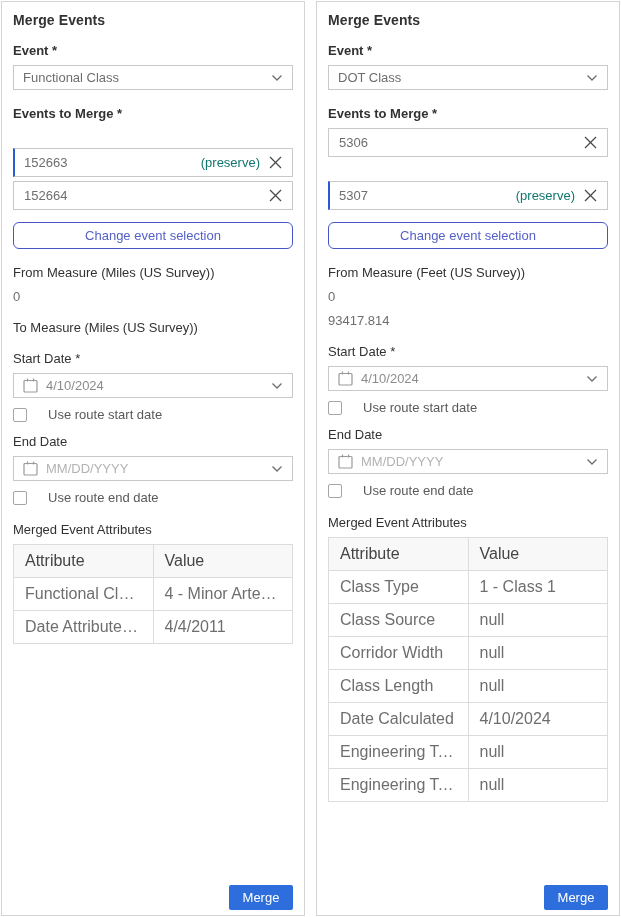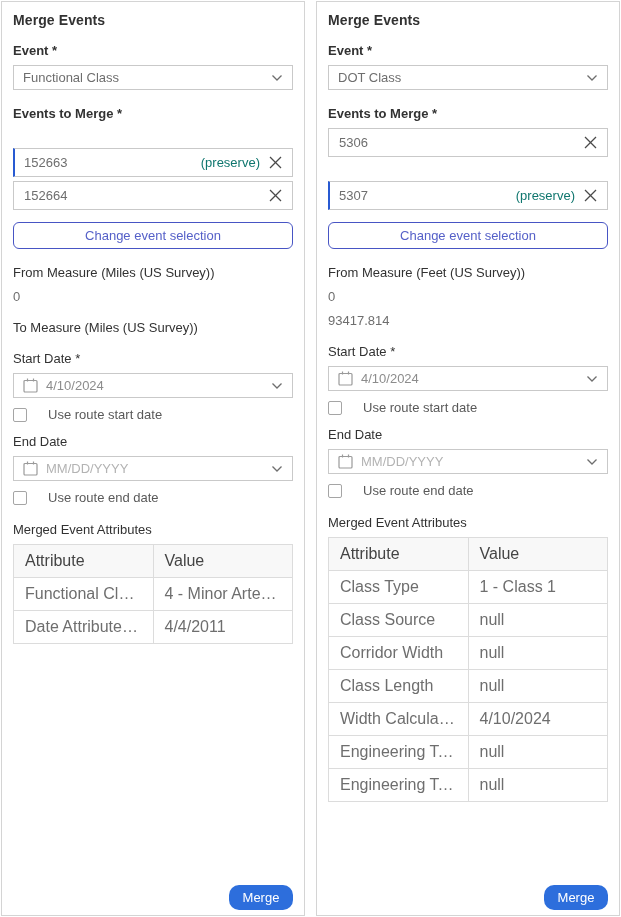--- a/index.html
+++ b/index.html
@@ -78,21 +78,21 @@
     border: 1px solid #dcdcdc; padding: 7px 11px;
     text-align: left; overflow: hidden; white-space: nowrap; text-overflow: ellipsis;
   }
   .attr-table th { background: #f8f8f8; font-weight: 400; color: #444444; }
   .attr-table td { color: #6e6e6e; }
 
   .spacer { flex: 1 1 auto; }
   .merge-row { display: flex; justify-content: flex-end; padding-top: 6px; }
   .merge-btn {
     min-width: 64px; height: 25px; padding: 0 13px;
-    background: #2d6edc; color: #ffffff; border: none; border-radius: 10px;
+    background: #2d6edc; color: #ffffff; border: none; border-radius: 2px;
     font-size: 13px; font-family: inherit; cursor: pointer;
   }
   .mt0 { margin-top: 13px; }
 </style>
 </head>
 <body>
 
 <div class="wrap">
 
   <div class="panel">
@@ -276,21 +276,21 @@
         </tr>
         <tr>
           <td>Corridor Width</td>
           <td>null</td>
         </tr>
         <tr>
           <td>Class Length</td>
           <td>null</td>
         </tr>
         <tr>
-          <td>Width Calculated</td>
+          <td>Date Calculated</td>
           <td>4/10/2024</td>
         </tr>
         <tr>
           <td>Engineering To RouteID</td>
           <td>null</td>
         </tr>
         <tr>
           <td>Engineering To Route ...</td>
           <td>null</td>
         </tr>

